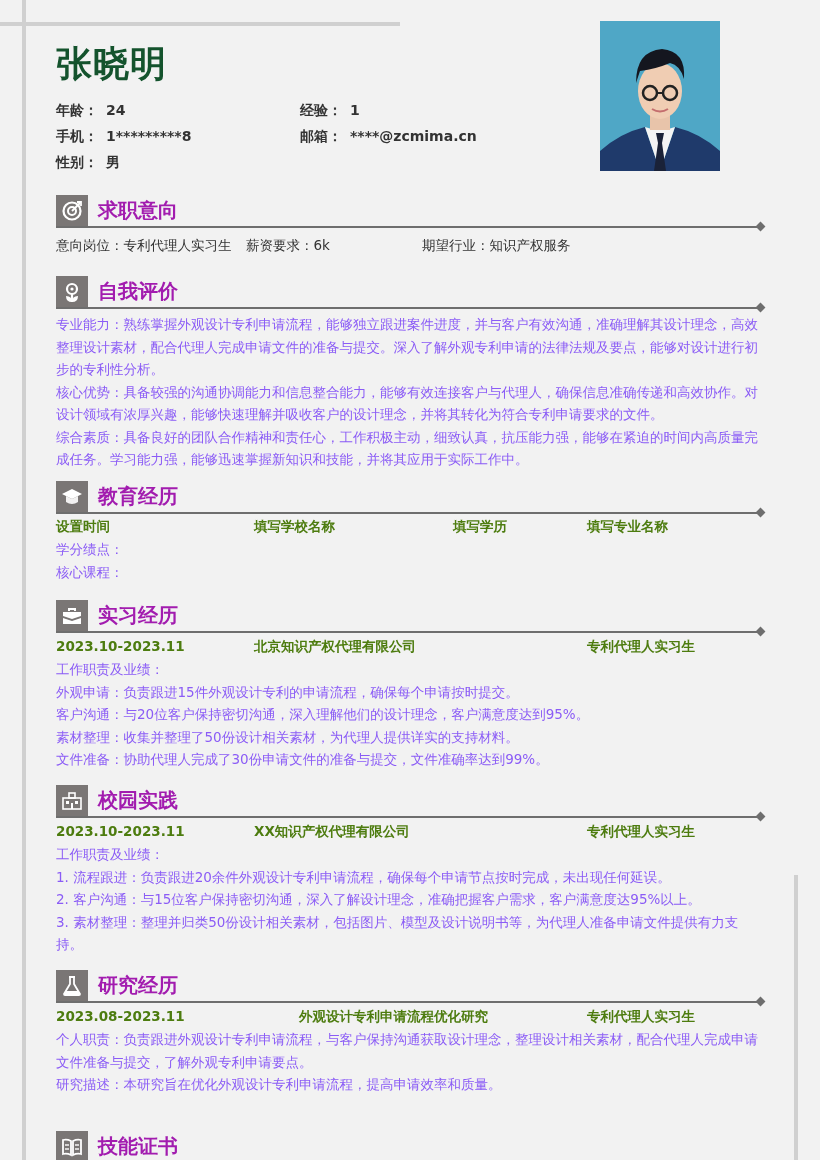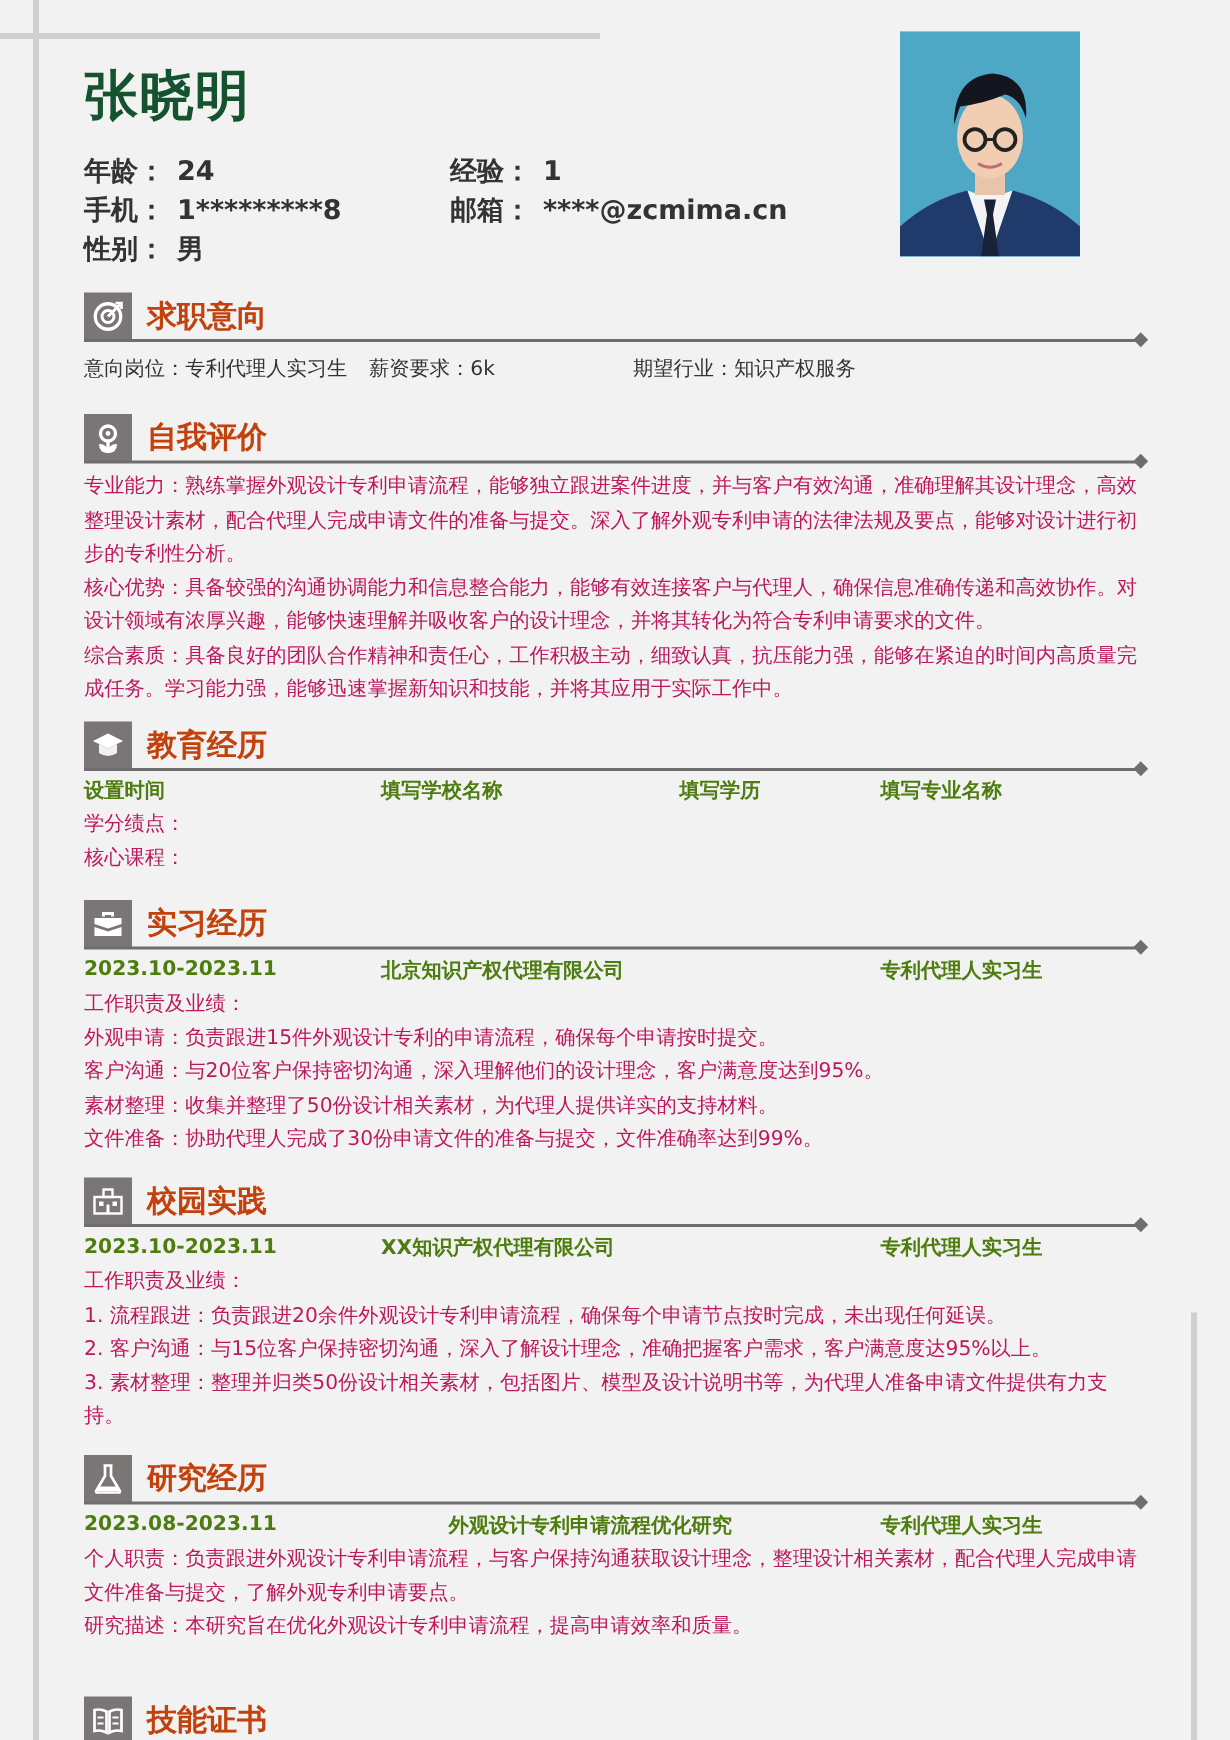--- a/index.html
+++ b/index.html
@@ -7,37 +7,37 @@
     width: 820px; height: 1160px; overflow: hidden;
     background: #f2f2f2; position: relative;
     font-family: "DejaVu Sans", "Liberation Sans", sans-serif;
     color: #333;
   }
   .deco-v { position: absolute; left: 22px; top: 0; width: 4px; height: 1160px; background: #d0d0d0; }
   .deco-h { position: absolute; left: 0; top: 22px; width: 400px; height: 4px; background: #d0d0d0; }
   .deco-r { position: absolute; left: 794px; top: 875px; width: 4px; height: 285px; background: #d0d0d0; }
 
   .name { position: absolute; left: 56px; top: 40px; font-size: 36px; font-weight: bold; color: #14532d; letter-spacing: 1px; }
-  .info { position: absolute; font-size: 18px; font-weight: bold; color: #333; }
+  .info { position: absolute; font-size: 14px; font-weight: bold; color: #333; }
   .info .k { color: #333; }
   .info .v { margin-left: 8px; }
 
   .photo { position: absolute; left: 600px; top: 21px; width: 120px; height: 150px; overflow: hidden; background: #4aa3c2; }
 
   .section { position: absolute; left: 56px; width: 708px; }
   .sec-head { position: relative; height: 32px; }
   .sec-icon { position: absolute; left: 0; top: 0; width: 32px; height: 32px; background: #7a7675; display: flex; align-items: center; justify-content: center; }
-  .sec-title { position: absolute; left: 42px; top: 2px; font-size: 20px; font-weight: bold; color: #c2410c; }
+  .sec-title { position: absolute; left: 42px; top: 2px; font-size: 20px; font-weight: bold; color: #a21caf; }
   .sec-line { position: absolute; left: 0; right: 4px; top: 31px; height: 2px; background: #6e6e6e; }
   .sec-diamond { position: absolute; right: 0; top: 28px; width: 7px; height: 7px; background: #6e6e6e; transform: rotate(45deg); }
 
   .row { position: relative; height: 22px; font-size: 13.5px; }
   .row span { position: absolute; top: 2px; white-space: nowrap; }
   .bold { font-weight: bold; color: #4d7c0f; }
-  .p { font-size: 13.5px; line-height: 22.5px; color: #be185d; margin: 0; }
+  .p { font-size: 13.5px; line-height: 22.5px; color: #8b5cf6; margin: 0; }
 </style>
 </head>
 <body>
 
 <div class="deco-v"></div>
 <div class="deco-h"></div>
 <div class="deco-r"></div>
 
 <div class="name">张晓明</div>
 

